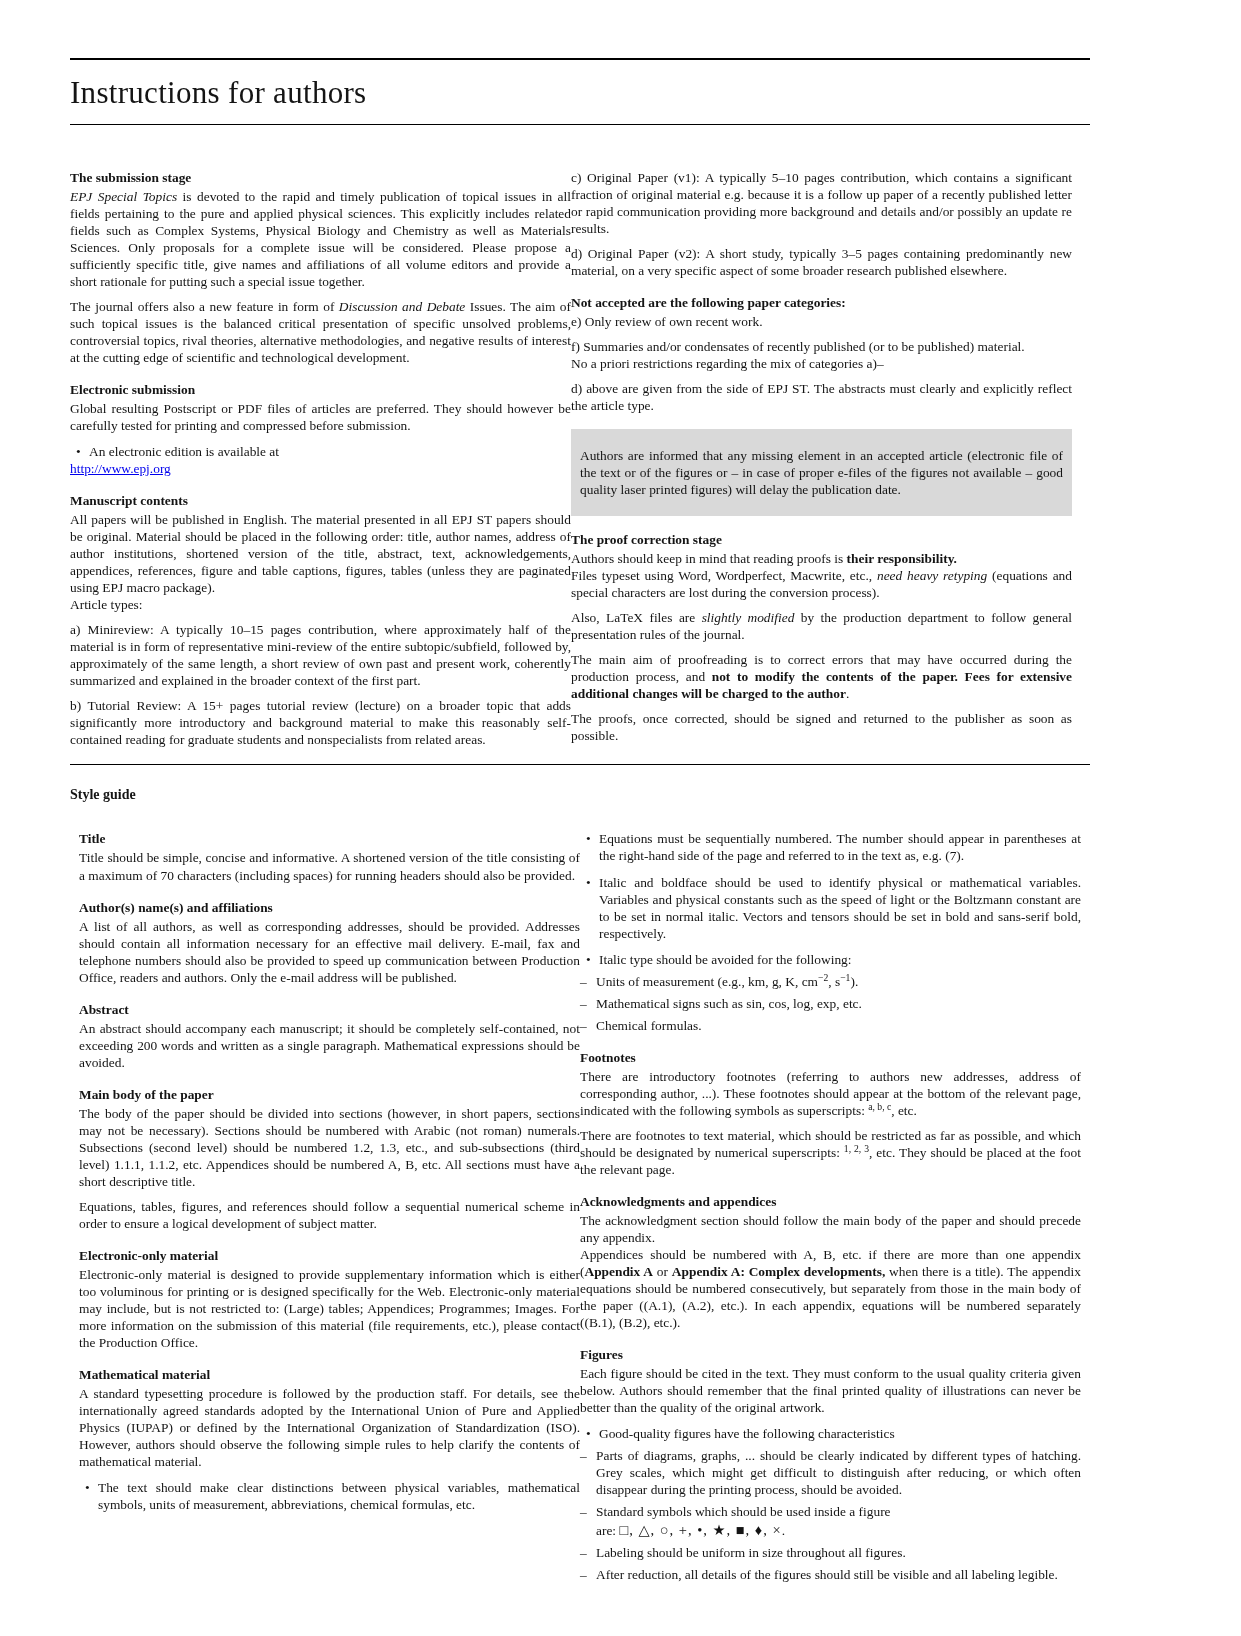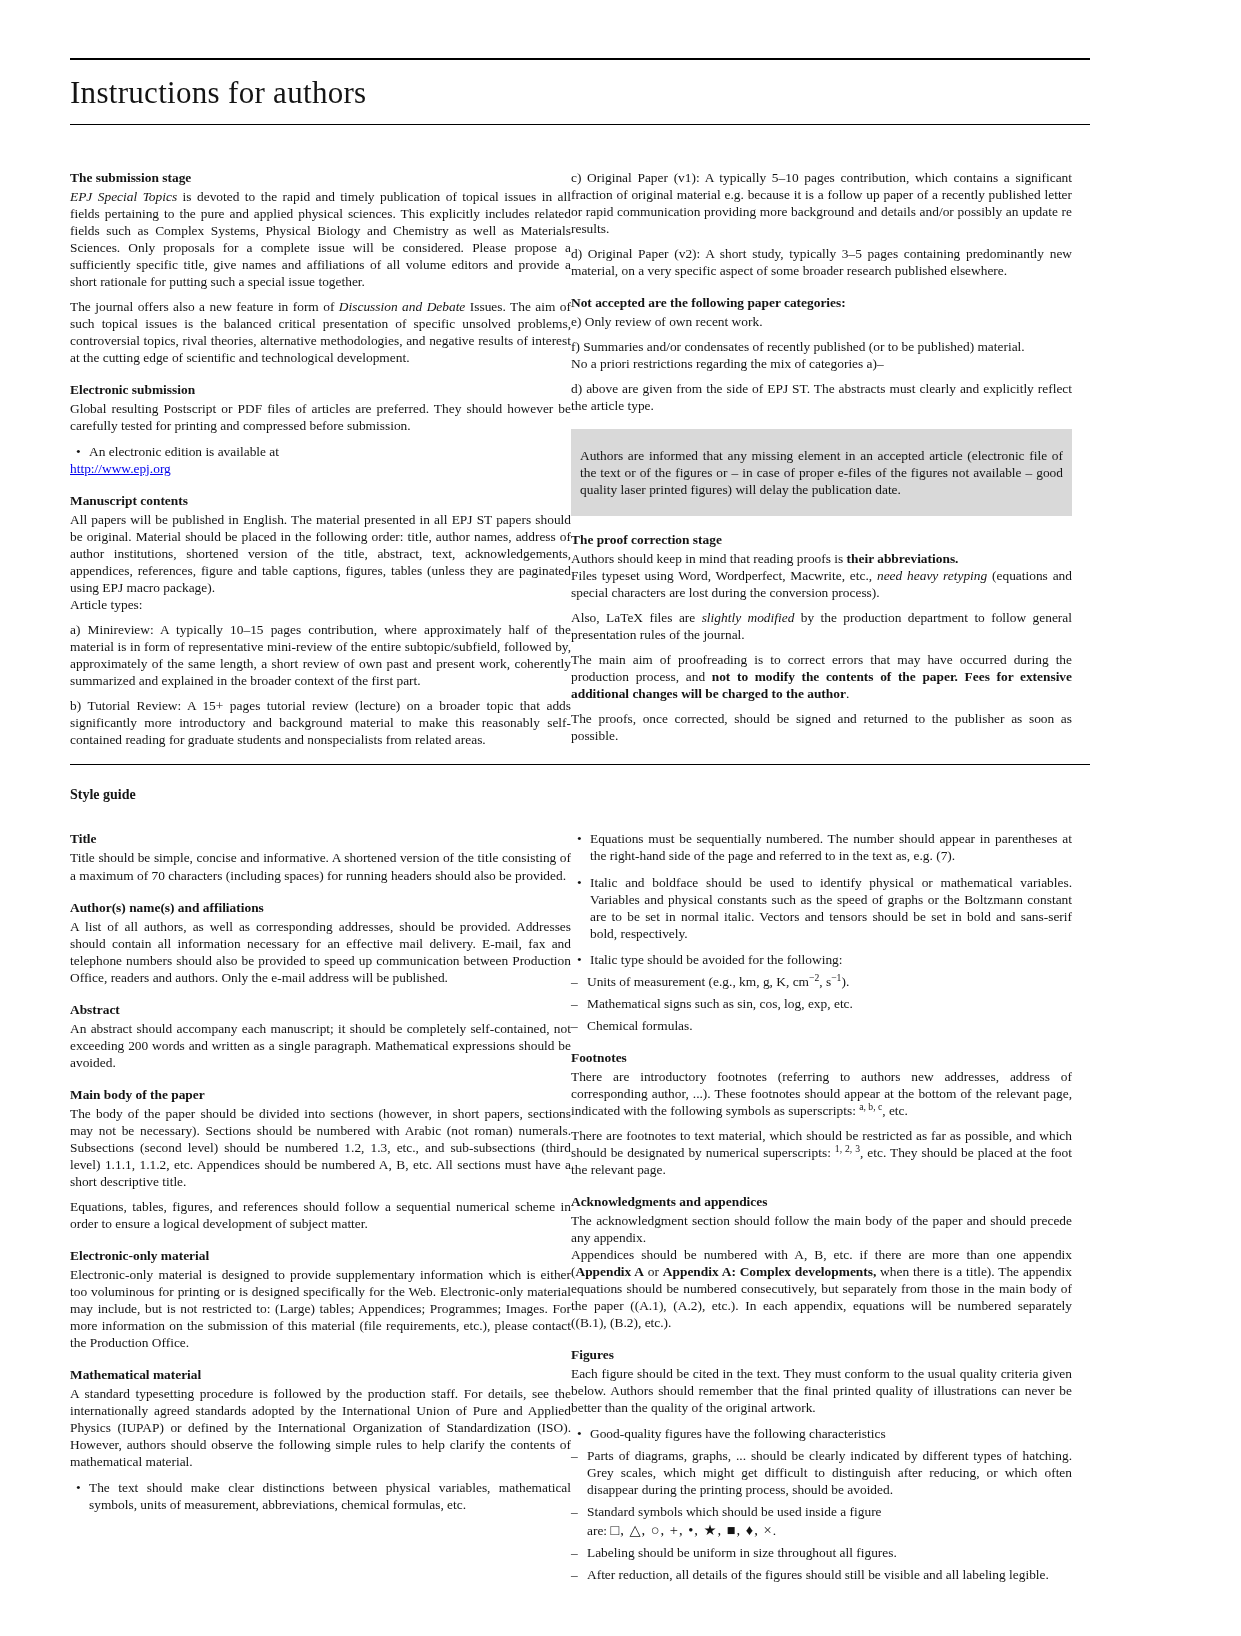--- a/index.html
+++ b/index.html
@@ -27,21 +27,21 @@
     font-family:"Liberation Serif","DejaVu Serif",serif;
     font-size:31px; font-weight:400; letter-spacing:0.3px;
     margin:15px 0 13px 0;
   }
   .style-guide-title{
     font-family:"Liberation Serif","DejaVu Serif",serif;
     font-size:14px; font-weight:700; margin:22px 0 0 0;
   }
 
   .columns{ display:flex; margin-top:44px; }
-  .columns.style{ margin-top:27px; }
+  .columns.style{ margin-top:27px;justify-content:center; }
   .col{ width:501px; font-size:13.4px; line-height:1.27; text-align:justify; }
 
   .blk{ margin:0; }
   .col > .blk:first-child{ margin-top:0; }
 
   .heading{ font-weight:700; margin-top:15px; }
   .para{ margin-top:8px; }
   .line{ margin-top:0; }
   .heading + .para, .heading + .line, .heading + .bullet{ margin-top:2px; }
 
@@ -86,21 +86,21 @@
     <div class="col">
         <div class="blk line"><span>c) Original Paper (v1): A typically 5–10 pages contribution, which contains a significant fraction of original material e.g. because it is a follow up paper of a recently published letter or rapid communication providing more background and details and/or possibly an update re results.</span></div>
         <div class="blk para"><span>d) Original Paper (v2): A short study, typically 3–5 pages containing predominantly new material, on a very specific aspect of some broader research published elsewhere.</span></div>
         <div class="blk heading"><span>Not accepted are the following paper categories:</span></div>
         <div class="blk para"><span>e) Only review of own recent work.</span></div>
         <div class="blk para"><span>f) Summaries and/or condensates of recently published (or to be published) material.</span></div>
         <div class="blk line"><span>No a priori restrictions regarding the mix of categories a)–</span></div>
         <div class="blk para"><span>d) above are given from the side of EPJ ST. The abstracts must clearly and explicitly reflect the article type.</span></div>
         <div class="blk note"><span>Authors are informed that any missing element in an accepted article (electronic file of the text or of the figures or – in case of proper e-files of the figures not available – good quality laser printed figures) will delay the publication date.</span></div>
         <div class="blk heading"><span>The proof correction stage</span></div>
-        <div class="blk line"><span>Authors should keep in mind that reading proofs is </span><span style="font-weight: 700;">their abbreviations.</span></div>
+        <div class="blk line"><span>Authors should keep in mind that reading proofs is </span><span style="font-weight: 700;">their responsibility.</span></div>
         <div class="blk line"><span>Files typeset using Word, Wordperfect, Macwrite, etc., </span><span style="font-style: italic;">need heavy retyping</span><span> (equations and special characters are lost during the conversion process).</span></div>
         <div class="blk para"><span>Also, LaTeX files are </span><span style="font-style: italic;">slightly modified</span><span> by the production department to follow general presentation rules of the journal.</span></div>
         <div class="blk para"><span>The main aim of proofreading is to correct errors that may have occurred during the production process, and </span><span style="font-weight: 700;">not to modify the contents of the paper. Fees for extensive additional changes will be charged to the author</span><span>.</span></div>
         <div class="blk para"><span>The proofs, once corrected, should be signed and returned to the publisher as soon as possible.</span></div>
       </div>
   </div>
 
   <div class="rule rule-divider"></div>
   <h2 class="style-guide-title">Style guide</h2>
 
@@ -116,21 +116,21 @@
         <div class="blk line"><span>The body of the paper should be divided into sections (however, in short papers, sections may not be necessary). Sections should be numbered with Arabic (not roman) numerals. Subsections (second level) should be numbered 1.2, 1.3, etc., and sub-subsections (third level) 1.1.1, 1.1.2, etc. Appendices should be numbered A, B, etc. All sections must have a short descriptive title.</span></div>
         <div class="blk para"><span>Equations, tables, figures, and references should follow a sequential numerical scheme in order to ensure a logical development of subject matter.</span></div>
         <div class="blk heading"><span>Electronic-only material</span></div>
         <div class="blk line"><span>Electronic-only material is designed to provide supplementary information which is either too voluminous for printing or is designed specifically for the Web. Electronic-only material may include, but is not restricted to: (Large) tables; Appendices; Programmes; Images. For more information on the submission of this material (file requirements, etc.), please contact the Production Office.</span></div>
         <div class="blk heading"><span>Mathematical material</span></div>
         <div class="blk line"><span>A standard typesetting procedure is followed by the production staff. For details, see the internationally agreed standards adopted by the International Union of Pure and Applied Physics (IUPAP) or defined by the International Organization of Standardization (ISO). However, authors should observe the following simple rules to help clarify the contents of mathematical material.</span></div>
         <div class="blk bullet"><span class="marker">•</span><span><span>The text should make clear distinctions between physical variables, mathematical symbols, units of measurement, abbreviations, chemical formulas, etc.</span></span></div>
       </div>
     <div class="col">
         <div class="blk bullet"><span class="marker">•</span><span><span>Equations must be sequentially numbered. The number should appear in parentheses at the right-hand side of the page and referred to in the text as, e.g. (7).</span></span></div>
-        <div class="blk bullet"><span class="marker">•</span><span><span>Italic and boldface should be used to identify physical or mathematical variables. Variables and physical constants such as the speed of graphs or the Boltzmann constant are to be set in normal italic. Vectors and tensors should be set in bold and sans-serif bold, respectively.</span></span></div>
+        <div class="blk bullet"><span class="marker">•</span><span><span>Italic and boldface should be used to identify physical or mathematical variables. Variables and physical constants such as the speed of light or the Boltzmann constant are to be set in normal italic. Vectors and tensors should be set in bold and sans-serif bold, respectively.</span></span></div>
         <div class="blk bullet"><span class="marker">•</span><span><span>Italic type should be avoided for the following:</span></span></div>
         <div class="blk dash"><span class="marker">–</span><span><span>Units of measurement (e.g., km, g, K, cm</span><sup>−2</sup><span>, s</span><sup>−1</sup><span>).</span></span></div>
         <div class="blk dash"><span class="marker">–</span><span><span>Mathematical signs such as sin, cos, log, exp, etc.</span></span></div>
         <div class="blk dash"><span class="marker">–</span><span><span>Chemical formulas.</span></span></div>
         <div class="blk heading"><span>Footnotes</span></div>
         <div class="blk line"><span>There are introductory footnotes (referring to authors new addresses, address of corresponding author, ...). These footnotes should appear at the bottom of the relevant page, indicated with the following symbols as superscripts: </span><sup>a, b, c</sup><span>, etc.</span></div>
         <div class="blk para"><span>There are footnotes to text material, which should be restricted as far as possible, and which should be designated by numerical superscripts: </span><sup>1, 2, 3</sup><span>, etc. They should be placed at the foot the relevant page.</span></div>
         <div class="blk heading"><span>Acknowledgments and appendices</span></div>
         <div class="blk line"><span>The acknowledgment section should follow the main body of the paper and should precede any appendix.</span></div>
         <div class="blk line"><span>Appendices should be numbered with A, B, etc. if there are more than one appendix (</span><span style="font-weight: 700;">Appendix A</span><span> or </span><span style="font-weight: 700;">Appendix A: Complex developments,</span><span> when there is a title). The appendix equations should be numbered consecutively, but separately from those in the main body of the paper ((A.1), (A.2), etc.). In each appendix, equations will be numbered separately ((B.1), (B.2), etc.).</span></div>

